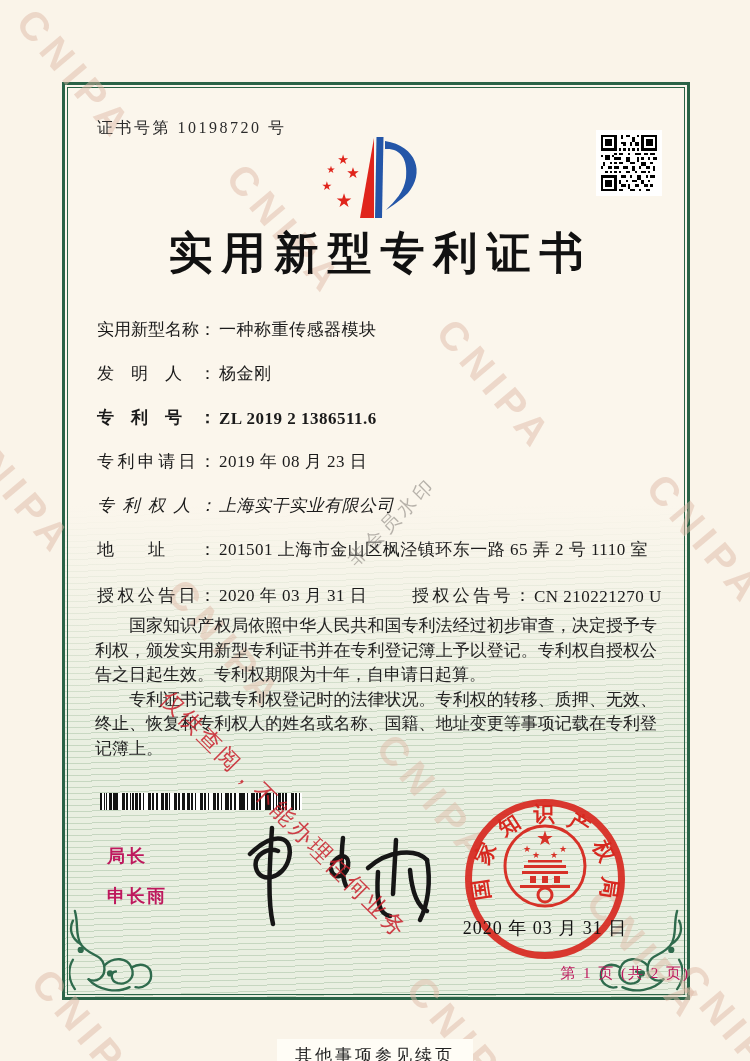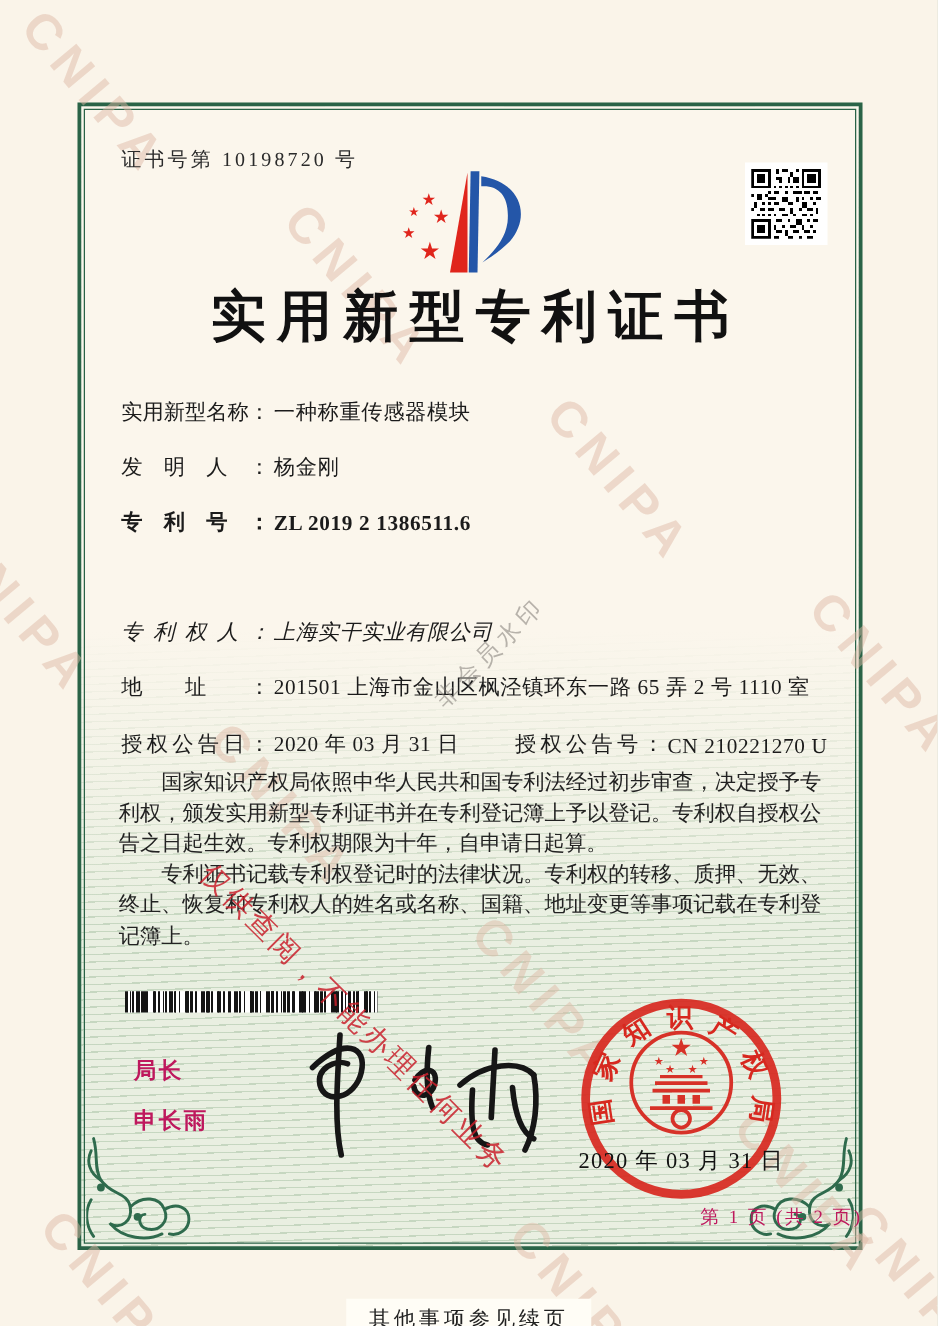--- a/index.html
+++ b/index.html
@@ -197,20 +197,23 @@
 
     <div class="row r1">
       <span class="lbl">实用新型名称</span><span class="colon"></span><span class="val">一种称重传感器模块</span>
     </div>
     <div class="row r2">
       <span class="lbl">发明人</span><span class="colon"></span><span class="val">杨金刚</span>
     </div>
     <div class="row r3">
       <span class="lbl">专利号</span><span class="colon"></span><span class="val">ZL 2019 2 1386511.6</span>
     </div>
+    <div class="row r4">
+      <span class="lbl">专利申请日</span><span class="colon"></span><span class="val">2019 年 08 月 23 日</span>
+    </div>
     <div class="row r5">
       <span class="lbl">专利权人</span><span class="colon"></span><span class="val">上海实干实业有限公司</span>
     </div>
     <div class="row r6">
       <span class="lbl">地址</span><span class="colon"></span><span class="val">201501 上海市金山区枫泾镇环东一路 65 弄 2 号 1110 室</span>
     </div>
     <div class="row r7">
       <span class="lbl">授权公告日</span><span class="colon"></span><span class="val">2020 年 03 月 31 日</span>
       <span class="pair2">
         <span class="lbl">授权公告号</span><span class="colon"></span><span class="val">CN 210221270 U</span>

